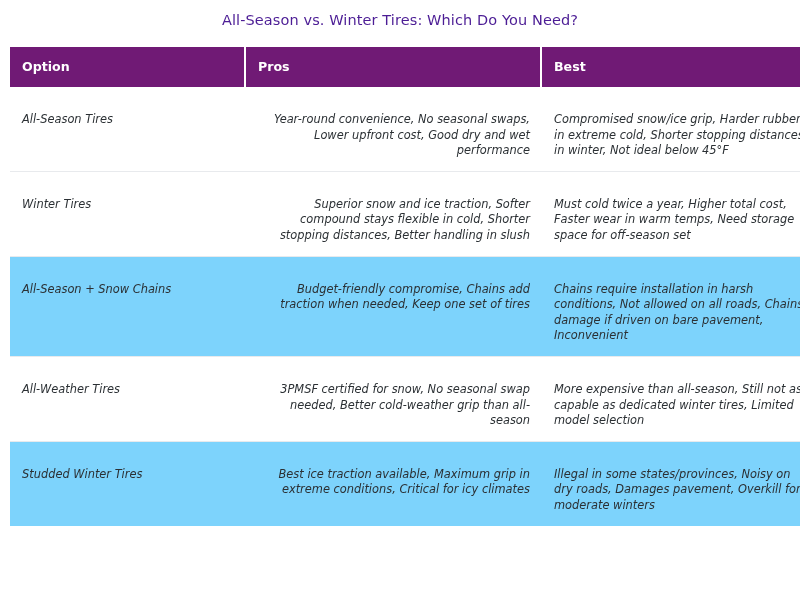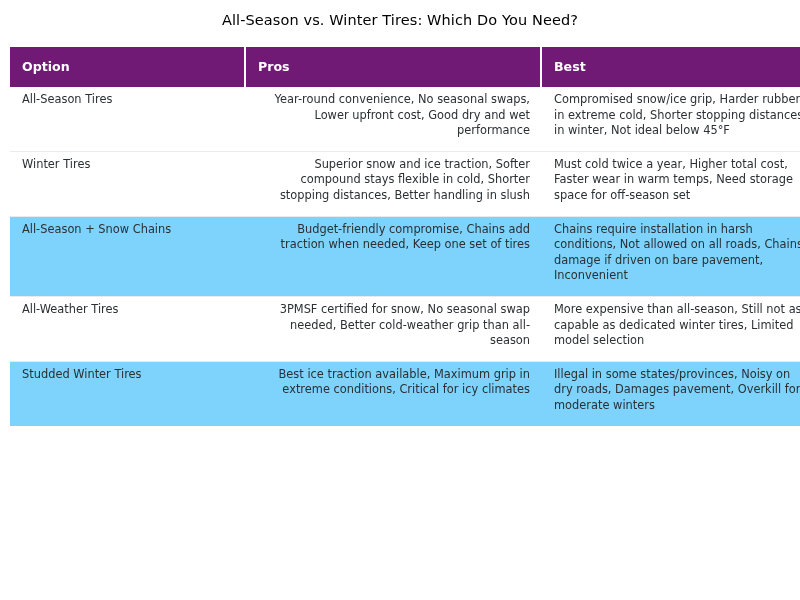--- a/index.html
+++ b/index.html
@@ -16,21 +16,21 @@
   }
   .page {
     width: 800px;
     height: 600px;
     position: relative;
     box-sizing: border-box;
   }
   .page-title {
     text-align: center;
     font-size: 14.5px;
-    color: #000000;
+    color: #4c1d95;
     font-weight: 400;
     padding-top: 12px;
     letter-spacing: 0.1px;
   }
   .table-wrap {
     position: absolute;
     left: 10px;
     top: 47px;
     width: 780px;
   }
@@ -51,24 +51,25 @@
     border-right: 2px solid #ffffff;
     box-sizing: border-box;
   }
   table.comparison thead th.last-col {
     border-right: none;
   }
   table.comparison tbody td {
     font-size: 11.4px;
     color: #2b3034;
     line-height: 15.6px;
-    padding: 5px 12px 12px 12px;
+    padding: 25px 12px 12px 12px;
     vertical-align: top;
     border-bottom: 1px solid #e8eaed;
     box-sizing: border-box;
+    font-style: italic;
   }
   table.comparison tbody tr.shaded td {
     background: #7dd3fc;
   }
   table.comparison tbody tr.plain td {
     background: #ffffff;
   }
   table.comparison tbody tr:last-child td {
     border-bottom: none;
   }

